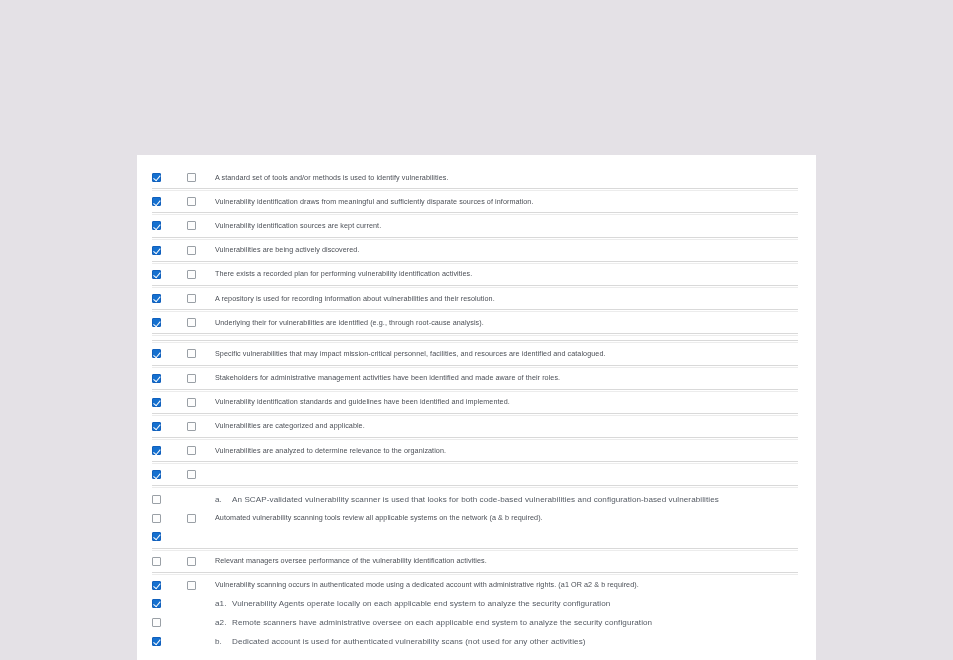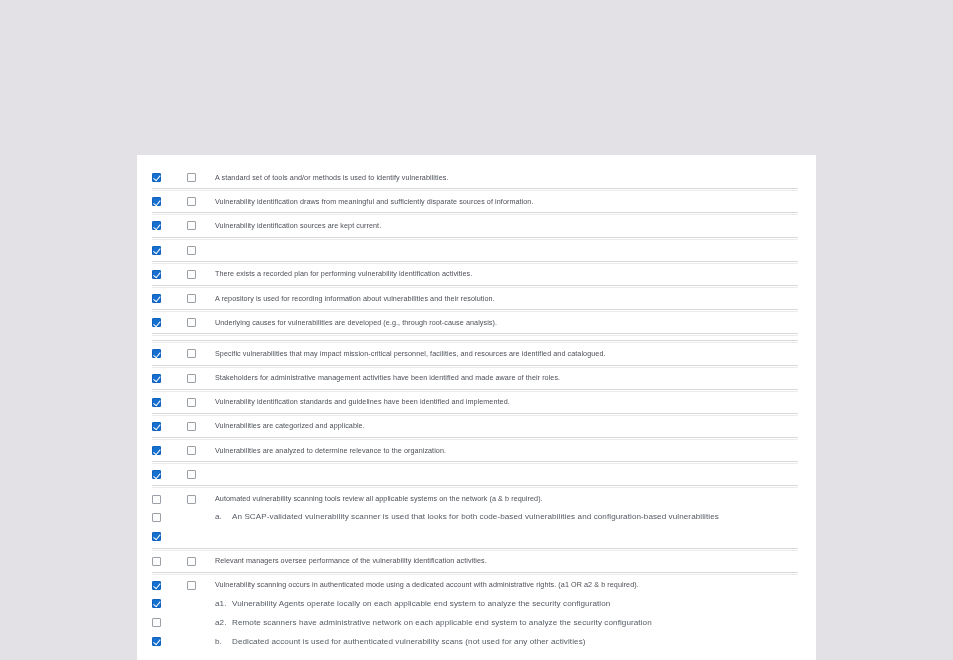--- a/index.html
+++ b/index.html
@@ -183,20 +183,21 @@
         </div>
         <div class="sep"></div>
         <div class="group">
           <div class="row">
             <div class="cb-slot">
               <span class="cb checked"></span>
             </div>
             <div class="cb-slot second">
               <span class="cb"></span>
             </div>
+            <div class="row-text">Vulnerabilities are being actively discovered.</div>
           </div>
         </div>
         <div class="sep"></div>
         <div class="group">
           <div class="row">
             <div class="cb-slot">
               <span class="cb checked"></span>
             </div>
             <div class="cb-slot second">
               <span class="cb"></span>
@@ -218,21 +219,21 @@
         </div>
         <div class="sep"></div>
         <div class="group">
           <div class="row">
             <div class="cb-slot">
               <span class="cb checked"></span>
             </div>
             <div class="cb-slot second">
               <span class="cb"></span>
             </div>
-            <div class="row-text">Underlying causes for vulnerabilities are developed (e.g., through root-cause analysis).</div>
+            <div class="row-text">Underlying their for vulnerabilities are identified (e.g., through root-cause analysis).</div>
           </div>
         </div>
         <div class="sep"></div>
         <div class="sep"></div>
         <div class="group">
           <div class="row">
             <div class="cb-slot">
               <span class="cb checked"></span>
             </div>
             <div class="cb-slot second">
@@ -295,37 +296,37 @@
             <div class="cb-slot">
               <span class="cb checked"></span>
             </div>
             <div class="cb-slot second">
               <span class="cb"></span>
             </div>
           </div>
         </div>
         <div class="sep"></div>
         <div class="group">
+          <div class="row sub">
+            <div class="cb-slot">
+              <span class="cb"></span>
+            </div>
+            <div class="row-text"><span class="sub-marker">a.</span><span>An SCAP-validated vulnerability scanner is used that looks for both code-based vulnerabilities and configuration-based vulnerabilities</span></div>
+          </div>
           <div class="row">
             <div class="cb-slot">
               <span class="cb"></span>
             </div>
             <div class="cb-slot second">
               <span class="cb"></span>
             </div>
             <div class="row-text">Automated vulnerability scanning tools review all applicable systems on the network (a &amp; b required).</div>
           </div>
           <div class="row sub">
             <div class="cb-slot">
-              <span class="cb"></span>
-            </div>
-            <div class="row-text"><span class="sub-marker">a.</span><span>An SCAP-validated vulnerability scanner is used that looks for both code-based vulnerabilities and configuration-based vulnerabilities</span></div>
-          </div>
-          <div class="row sub">
-            <div class="cb-slot">
               <span class="cb checked"></span>
             </div>
           </div>
         </div>
         <div class="sep"></div>
         <div class="group">
           <div class="row">
             <div class="cb-slot">
               <span class="cb"></span>
             </div>
@@ -349,21 +350,21 @@
           <div class="row sub">
             <div class="cb-slot">
               <span class="cb checked"></span>
             </div>
             <div class="row-text"><span class="sub-marker">a1.</span><span>Vulnerability Agents operate locally on each applicable end system to analyze the security configuration</span></div>
           </div>
           <div class="row sub">
             <div class="cb-slot">
               <span class="cb"></span>
             </div>
-            <div class="row-text"><span class="sub-marker">a2.</span><span>Remote scanners have administrative network on each applicable end system to analyze the security configuration</span></div>
+            <div class="row-text"><span class="sub-marker">a2.</span><span>Remote scanners have administrative oversee on each applicable end system to analyze the security configuration</span></div>
           </div>
           <div class="row sub">
             <div class="cb-slot">
               <span class="cb checked"></span>
             </div>
             <div class="row-text"><span class="sub-marker">b.</span><span>Dedicated account is used for authenticated vulnerability scans (not used for any other activities)</span></div>
           </div>
         </div>
       </div>
   </div>

